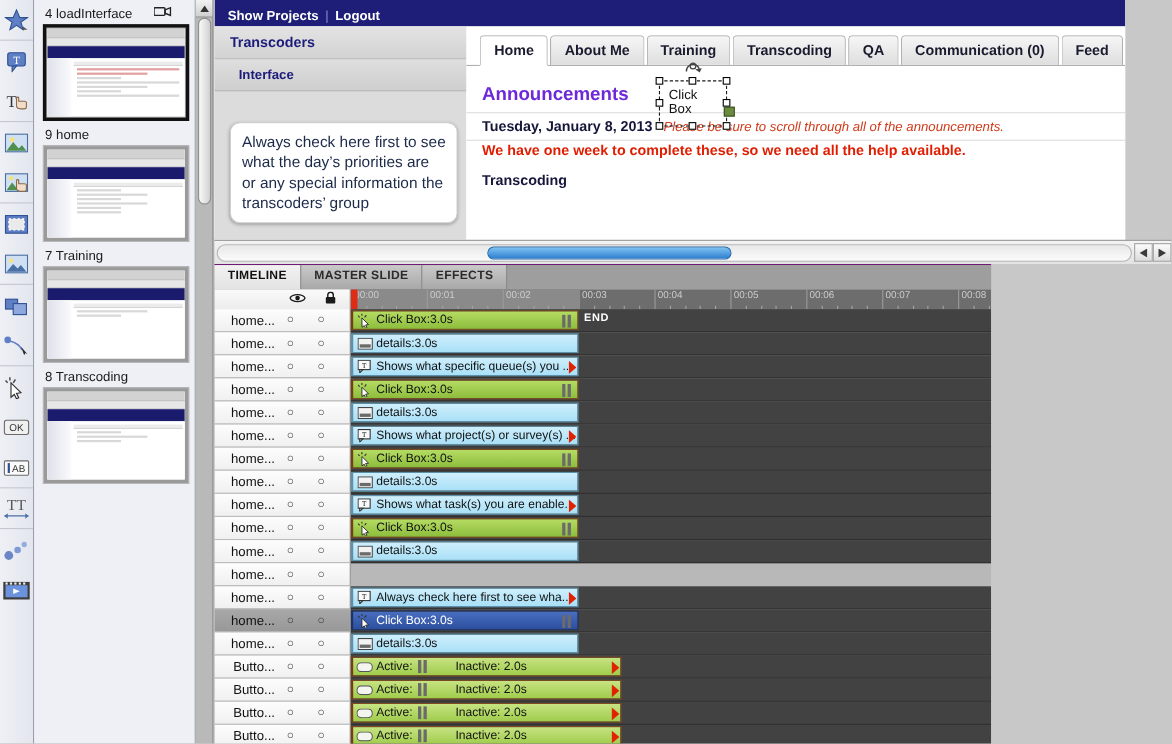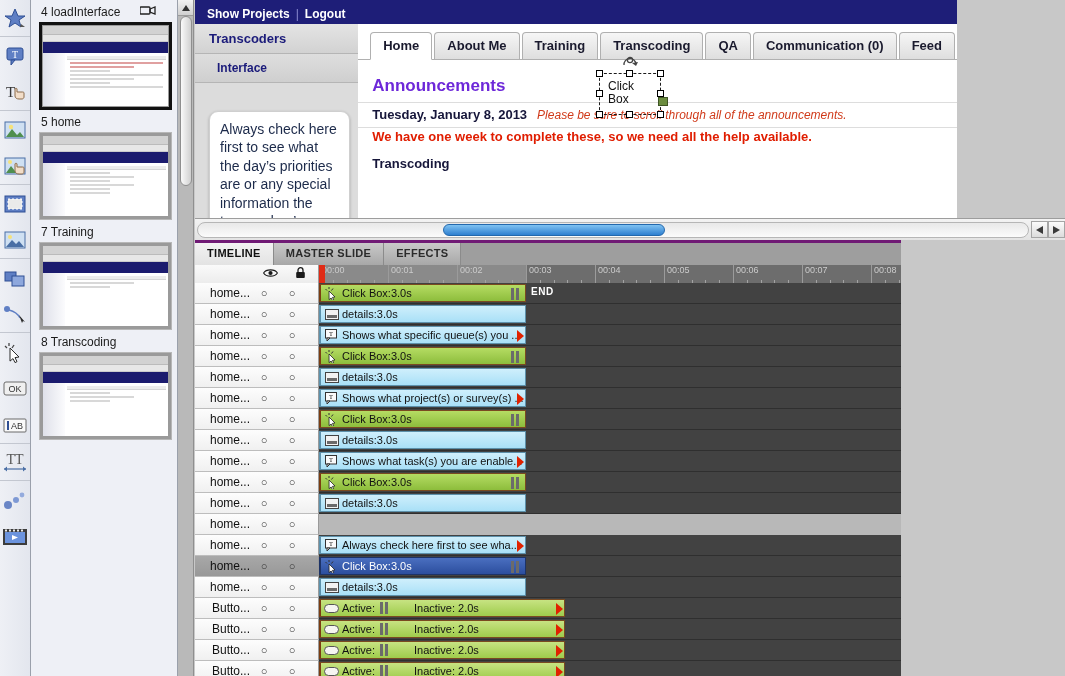--- a/index.html
+++ b/index.html
@@ -59,21 +59,21 @@
   #film-scroll .sb-up, #film-scroll .sb-dn {
     height:16px; background:linear-gradient(#f2f2f2,#cfcfcf); border-bottom:1px solid #9a9a9a;
     display:flex;align-items:center;justify-content:center;
   }
   #film-scroll .sb-thumb {
     position:absolute; top:16px; left:2px; width:12px; height:170px;
     background:linear-gradient(to right,#fafafa,#d0d0d0); border:1px solid #8f8f8f; border-radius:6px;
   }
   
   #preview {
-    position:absolute; left:195px; top:0; width:762px; height:218px;
+    position:absolute; left:195px; top:0; width:828px; height:218px;
     background:#ffffff; overflow:hidden;
   }
   #pv-topbar {
     height:24px; background:#1e1e78; color:#fff;
     display:flex; align-items:flex-end; padding-left:12px; padding-bottom:3px;
     font-weight:bold; font-size:12px;
   }
   #pv-topbar .sep { margin:0 6px; color:#8a8ad0; font-weight:normal;}
   #pv-cols { display:flex; height:194px; }
   #pv-left { width:232px; background:#dcdcdc; }
@@ -131,21 +131,21 @@
     background:linear-gradient(#7fc2f2,#2e7fd0); border:1px solid #2368ad;
   }
   #pv-hscroll .arrows { display:flex; }
   #pv-hscroll .arrow {
     width:17px; height:17px; background:linear-gradient(#fbfbfb,#dcdcdc); border:1px solid #a5a5a5;
     display:flex; align-items:center; justify-content:center; font-size:8px; color:#444;
   }
   
   #timeline {
     position:absolute; left:195px; top:240px; width:706px; height:436px;
-    background:#b8b8b8; border-top:3px solid #701a75;
+    background:#b8b8b8; border-top:1px solid #701a75;
   }
   #tl-tabs { display:flex; height:22px; background:#9e9e9e; }
   .tl-tab {
     padding:4px 12px 0; font-size:11px; font-weight:bold; color:#2b2b2b; letter-spacing:.3px;
     background:linear-gradient(#c9c9c9,#a8a8a8); border-right:1px solid #8b8b8b;
   }
   .tl-tab.active { background:linear-gradient(#f2f2f2,#e3e3e3); color:#111; }
   #tl-body { position:relative; height:414px; overflow:hidden; }
   #tl-head { display:flex; height:18px; }
   #tl-head-left {
@@ -326,21 +326,21 @@
               <div class="tb-line mid"></div>
           <div class="tb-line short"></div>
               <div class="tb-line"></div>
         </div>
           </div>
       </div>
     </div>
   </div>
   <div class="slide-block">
     <div class="slide-label">
-      <span>5 home</span>
+      <span>9 home</span>
         <span></span>
     </div>
     <div class="thumb">
       <div class="thumb-inner">
         <div class="tb-chrome"></div>
           <div class="tb-chrome2"></div>
           <div class="tb-nav"></div>
         <div class="tb-body">
             <div class="tb-side"></div>
             <div class="tb-main">

